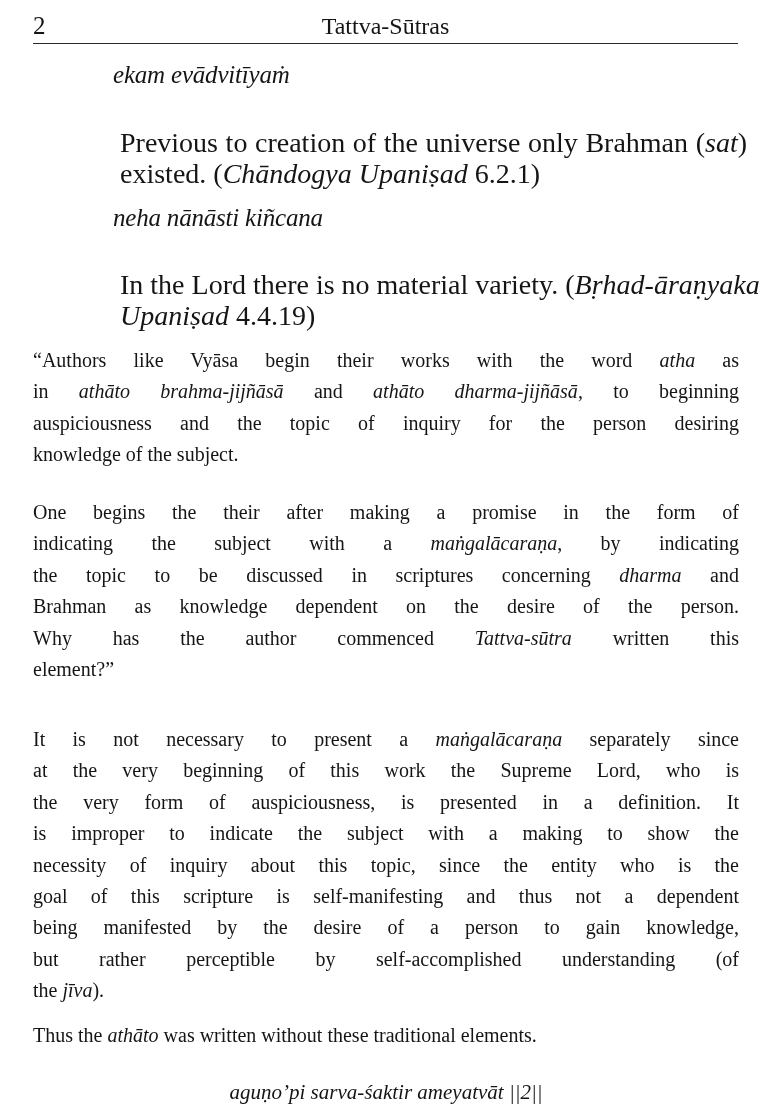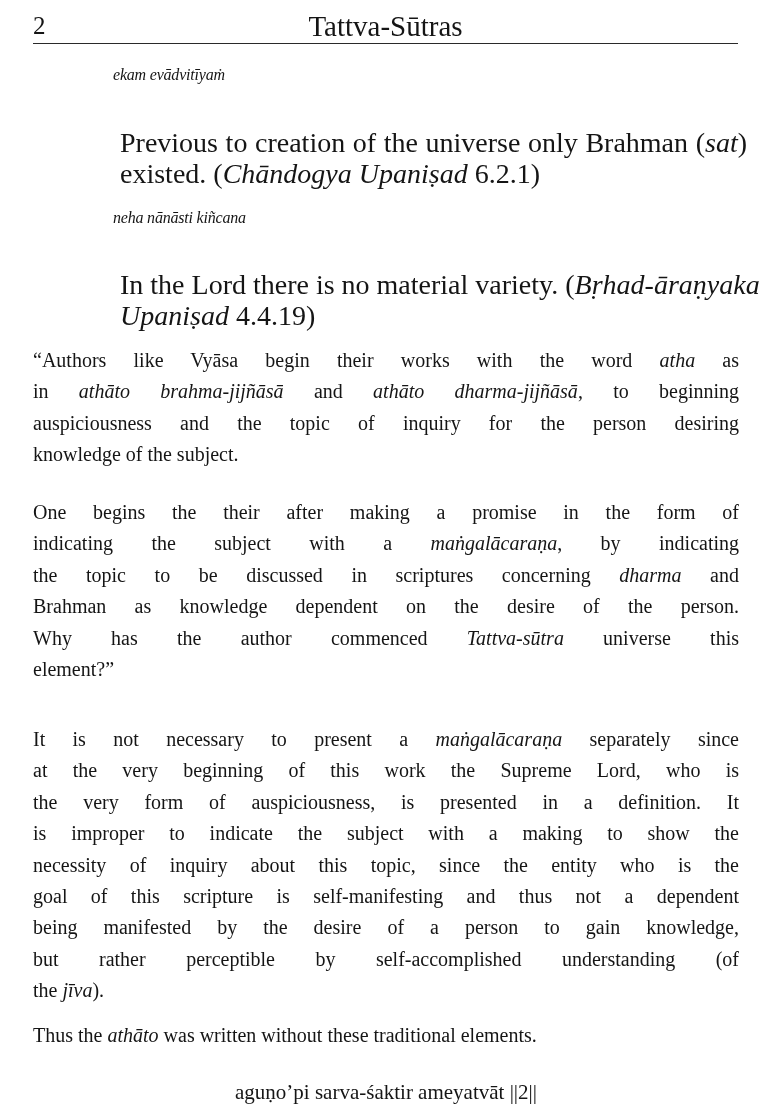--- a/index.html
+++ b/index.html
@@ -33,36 +33,36 @@
       top: 0;
       font-size: 25px;
       line-height: 32px;
     }
     .running-title {
       position: absolute;
       left: 0;
       width: 705px;
       top: 0;
       text-align: center;
-      font-size: 29px;
+      font-size: 24px;
       line-height: 32px;
     }
     .head-rule {
       position: absolute;
       left: 33px;
       top: 43px;
       width: 705px;
       height: 0;
       border-top: 1.5px solid #2a2a2a;
     }
     .verse {
       position: absolute;
       left: 113px;
       font-style: italic;
-      font-size: 16px;
+      font-size: 25px;
       line-height: 26px;
       letter-spacing: -0.2px;
     }
     .translation {
       position: absolute;
       left: 120px;
       width: 627px;
       font-size: 28px;
       line-height: 31px;
       text-align: justify;
@@ -87,20 +87,21 @@
     .line.last {
       text-align-last: left;
     }
     i { font-style: italic; }
     .sutra {
       position: absolute;
       left: 0;
       width: 772px;
       top: 1079px;
       text-align: center;
+      font-style: italic;
       font-size: 21px;
       line-height: 26px;
     }
   </style>
 </head>
 <body>
 
 <div class="page">
 
   <div class="running-head">
@@ -126,21 +127,21 @@
     <span class="line"><span>in </span><i>athāto brahma-jijñāsā</i><span> and </span><i>athāto dharma-jijñāsā</i><span>, to beginning</span></span>
     <span class="line"><span>auspiciousness and the topic of inquiry for the person desiring</span></span>
     <span class="line last"><span>knowledge of the subject.</span></span>
   </div>
 
   <div class="para" style="top:497px;">
     <span class="line"><span>One begins the their after making a promise in the form of</span></span>
     <span class="line"><span>indicating the subject with a </span><i>maṅgalācaraṇa</i><span>, by indicating</span></span>
     <span class="line"><span>the topic to be discussed in scriptures concerning </span><i>dharma</i><span> and</span></span>
     <span class="line"><span>Brahman as knowledge dependent on the desire of the person.</span></span>
-    <span class="line"><span>Why has the author commenced </span><i>Tattva-sūtra</i><span> universe this</span></span>
+    <span class="line"><span>Why has the author commenced </span><i>Tattva-sūtra</i><span> written this</span></span>
     <span class="line last"><span>element?”</span></span>
   </div>
 
   <div class="para" style="top:724px;">
     <span class="line"><span>It is not necessary to present a </span><i>maṅgalācaraṇa</i><span> separately since</span></span>
     <span class="line"><span>at the very beginning of this work the Supreme Lord, who is</span></span>
     <span class="line"><span>the very form of auspiciousness, is presented in a definition. It</span></span>
     <span class="line"><span>is improper to indicate the subject with a making to show the</span></span>
     <span class="line"><span>necessity of inquiry about this topic, since the entity who is the</span></span>
     <span class="line"><span>goal of this scripture is self-manifesting and thus not a dependent</span></span>

